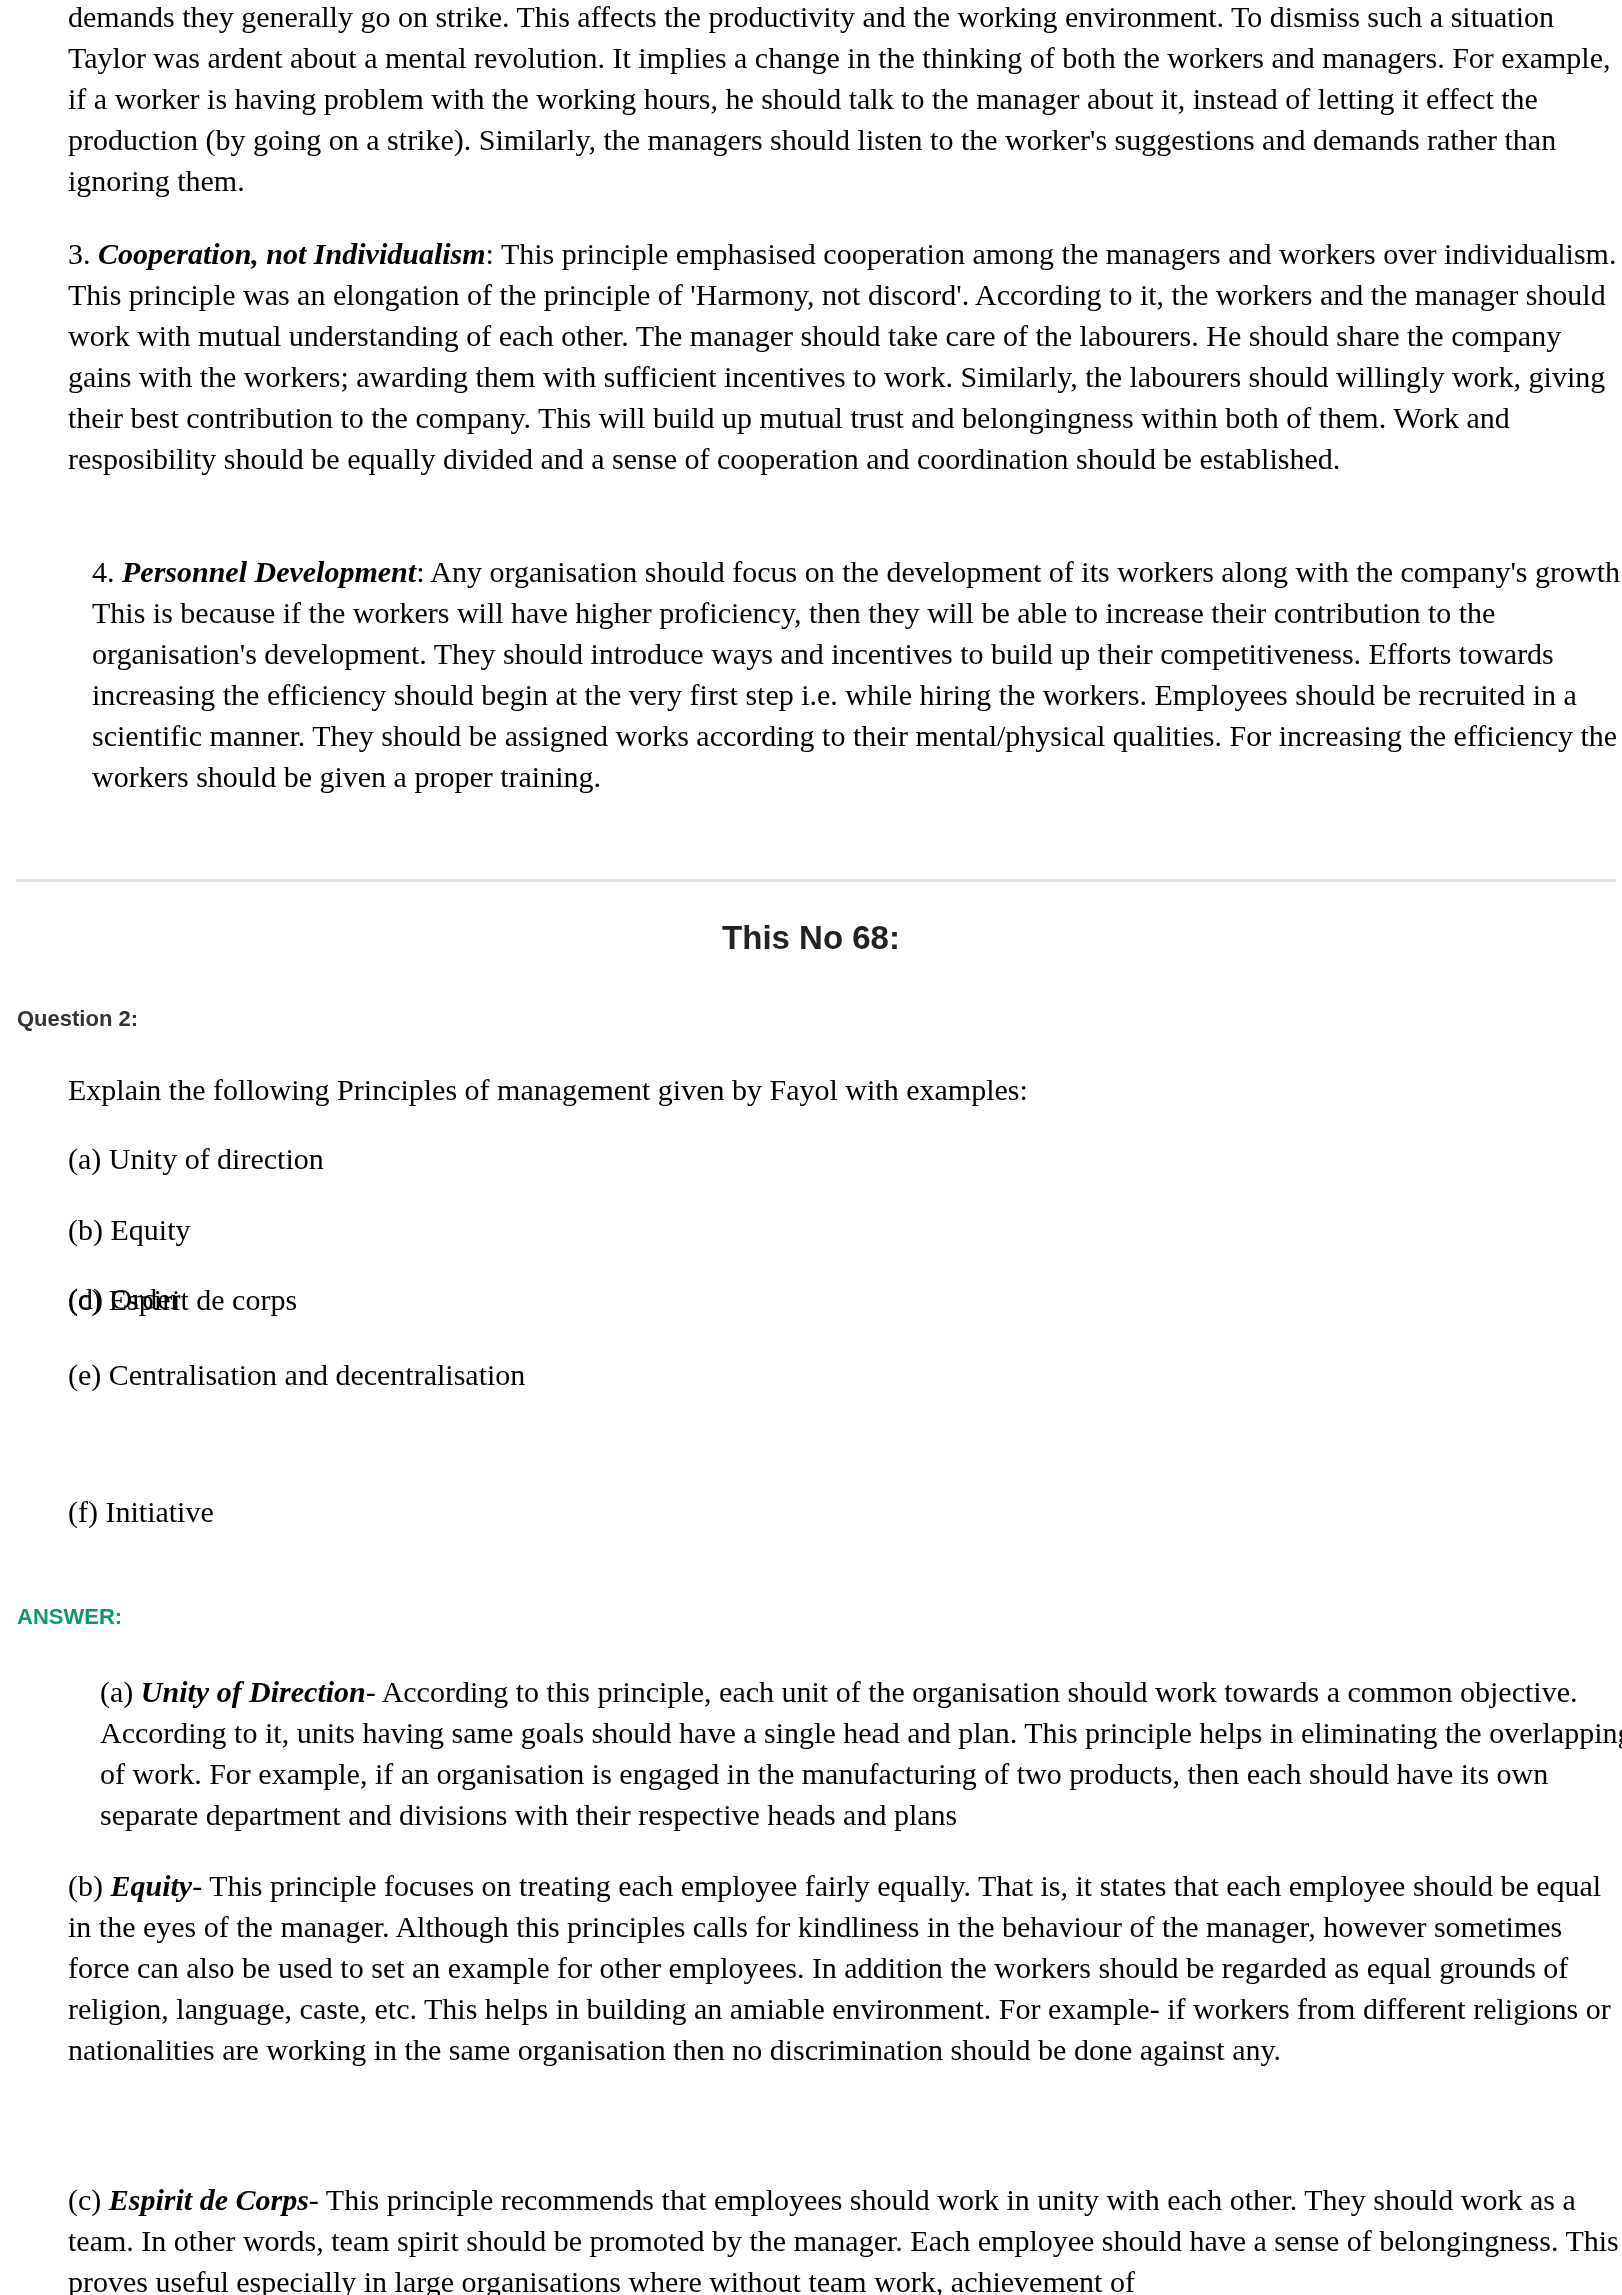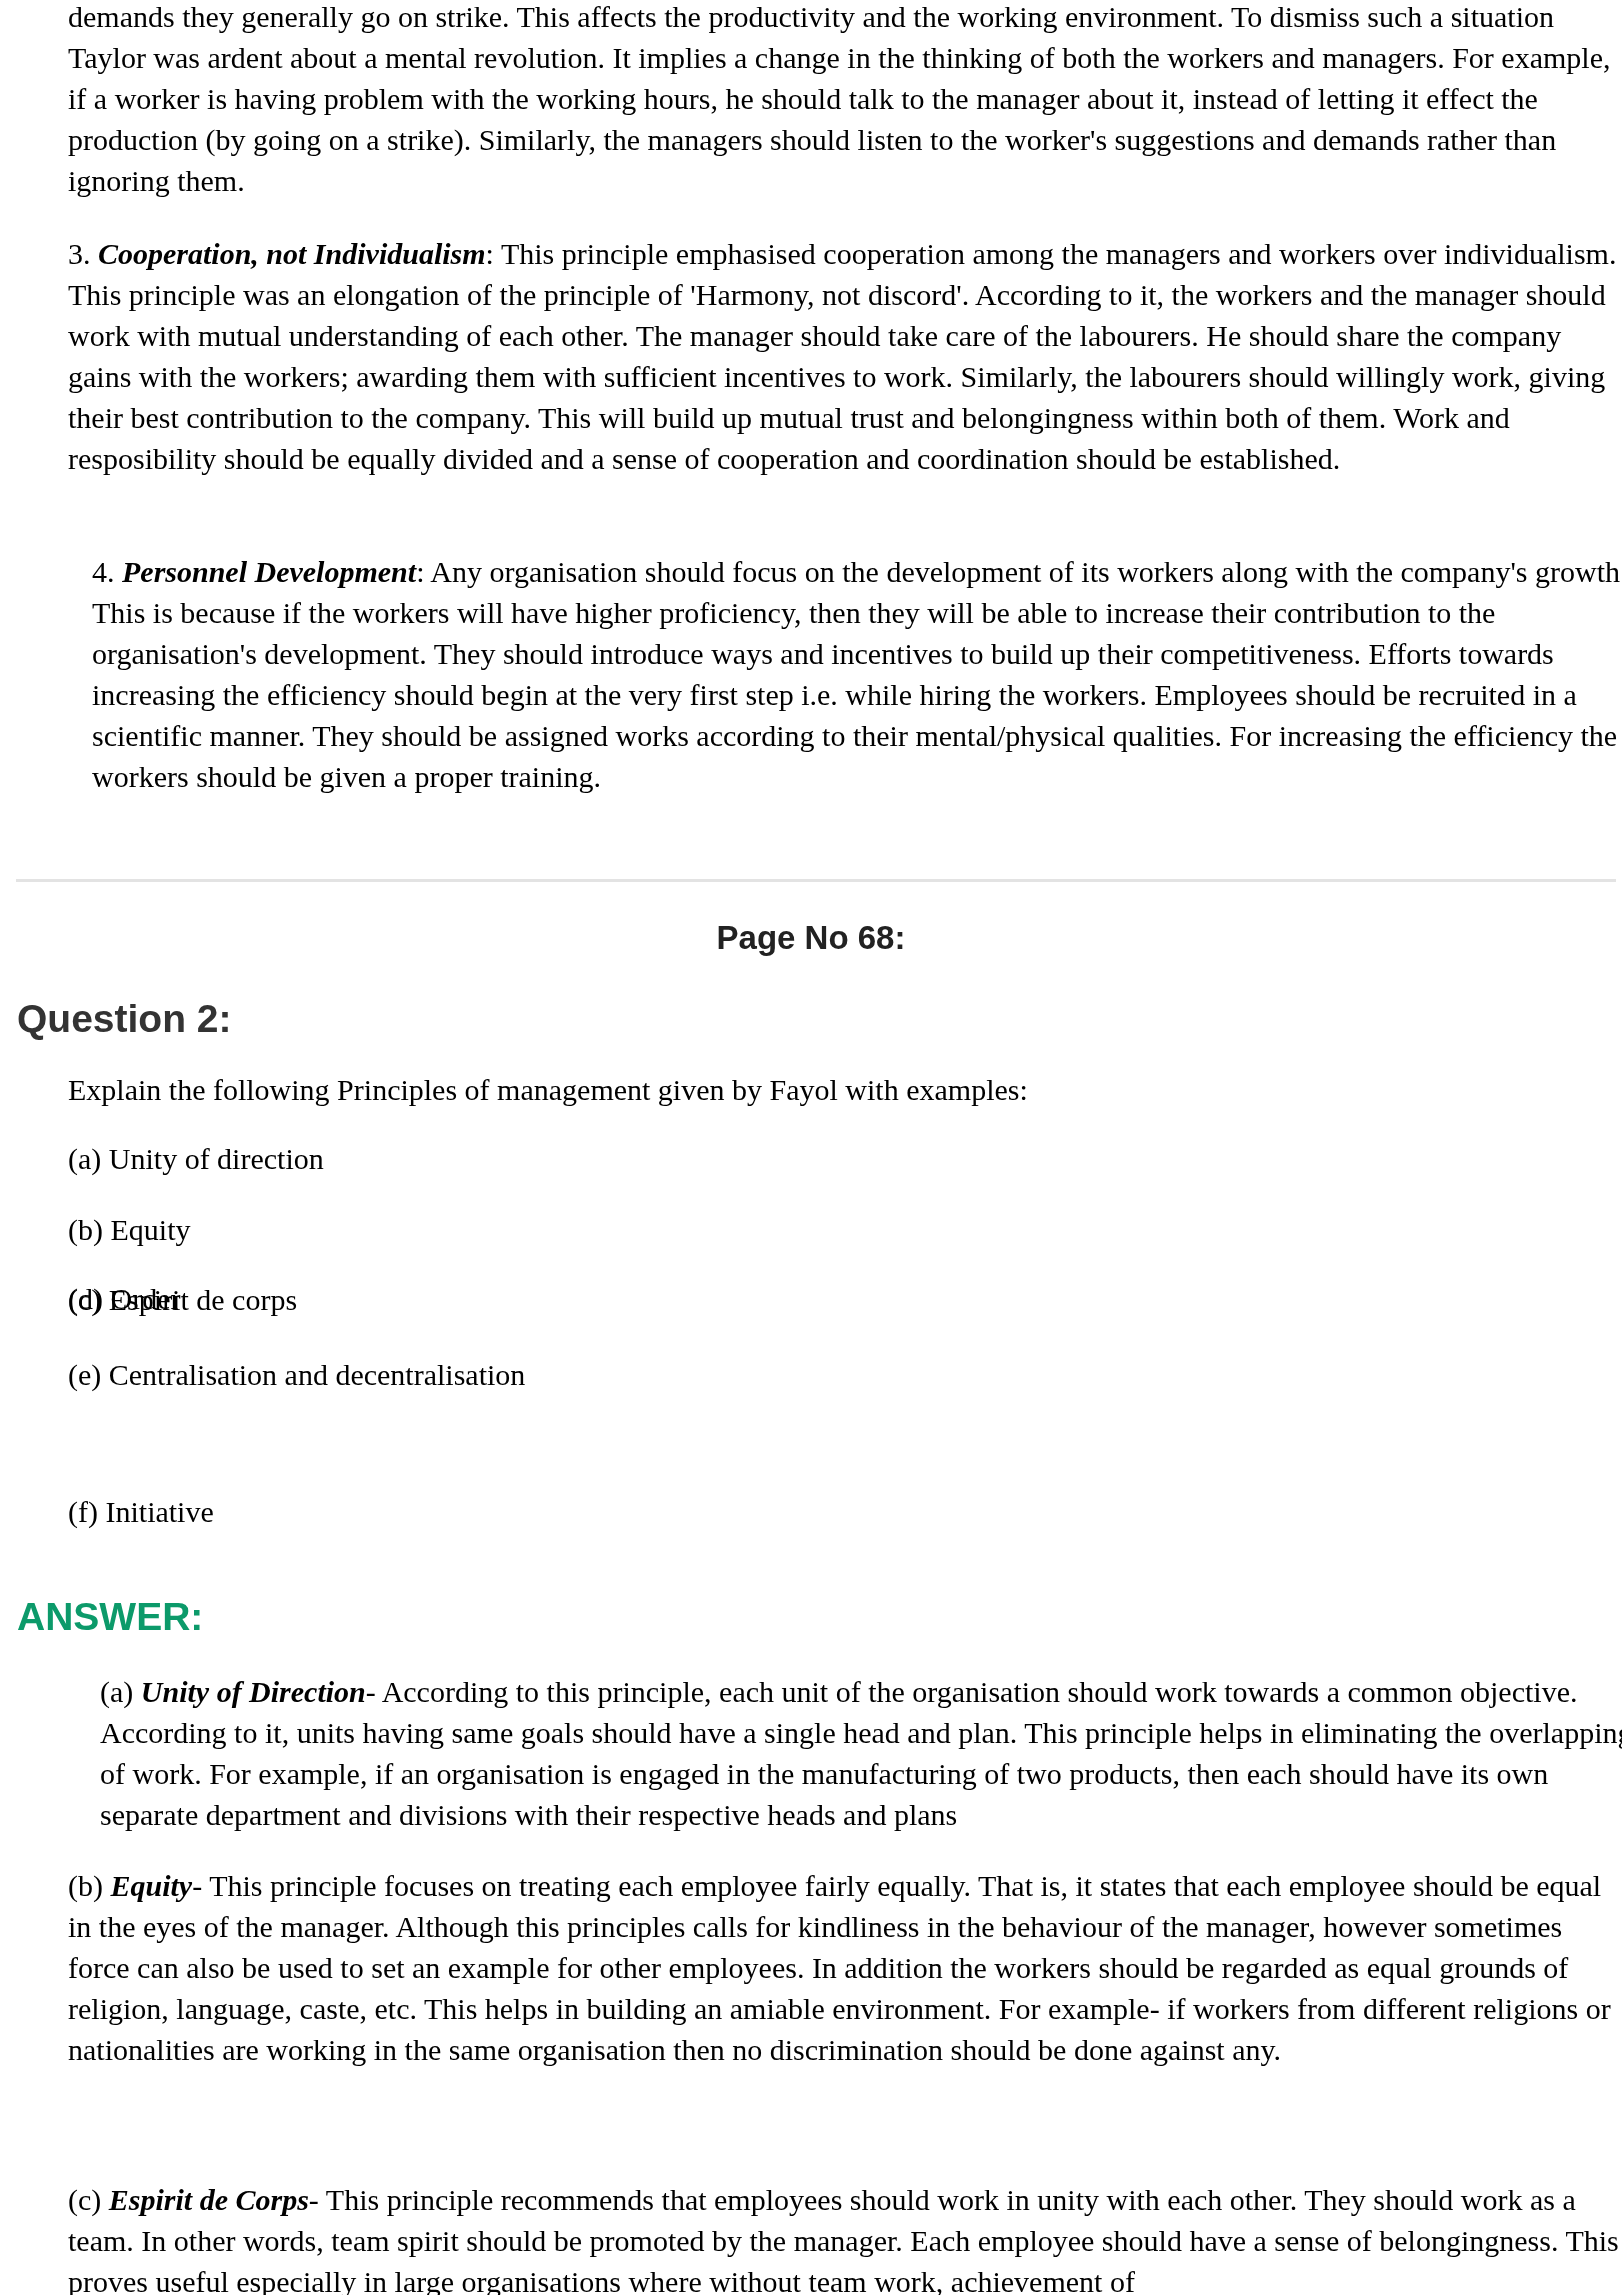--- a/index.html
+++ b/index.html
@@ -46,21 +46,21 @@
     font-weight: bold;
     font-size: 33px;
     line-height: 43px;
     color: #222222;
   }
   .section-heading {
     position: absolute;
     left: 17px;
     font-family: "Liberation Sans", sans-serif;
     font-weight: bold;
-    font-size: 39px;
+    font-size: 22px;
     line-height: 39px;
     text-align: right;
   }
   .q-heading { top: 999px; color: #333333; }
   .answer-heading { top: 1597px; }
 </style>
 </head>
 <body>
 
 <p class="block" style="top:-3.9px;">demands they generally go on strike. This affects the productivity and the working environment. To dismiss such a situation Taylor was ardent about a mental revolution. It implies a change in the thinking of both the workers and managers. For example, if a worker is having problem with the working hours, he should talk to the manager about it, instead of letting it effect the production (by going on a strike). Similarly, the managers should listen to the worker's suggestions and demands rather than ignoring them.</p>
@@ -70,21 +70,21 @@
   <span class="head">Cooperation, not Individualism</span><span>:</span><span> This principle emphasised cooperation among the managers and workers over individualism. This principle was an elongation of the principle of 'Harmony, not discord'. According to it, the workers and the manager should work with mutual understanding of each other. The manager should take care of the labourers. He should share the company gains with the workers; awarding them with sufficient incentives to work. Similarly, the labourers should willingly work, giving their best contribution to the company. This will build up mutual trust and belongingness within both of them. Work and resposibility should be equally divided and a sense of cooperation and coordination should be established.</span>
 </p>
 
 <p class="block" style="top:551px;margin-left:24px;">
   <span>4.</span>
   <span class="head">Personnel Development</span><span>:</span><span> Any organisation should focus on the development of its workers along with the company's growth. This is because if the workers will have higher proficiency, then they will be able to increase their contribution to the organisation's development. They should introduce ways and incentives to build up their competitiveness. Efforts towards increasing the efficiency should begin at the very first step i.e. while hiring the workers. Employees should be recruited in a scientific manner. They should be assigned works according to their mental/physical qualities. For increasing the efficiency the workers should be given a proper training.</span>
 </p>
 
 <div class="divider" style="background: rgb(227, 227, 227);"></div>
 
-<div class="page-no" style="color: rgb(34, 34, 34);">Page No 68:</div>
+<div class="page-no" style="color: rgb(34, 34, 34);">This No 68:</div>
 
 <div class="section-heading q-heading" style="color: rgb(51, 51, 51);">Question 2:</div>
 
 <p class="block" style="top:1069px;">Explain the following Principles of management given by Fayol with examples:</p>
 <p class="block" style="top:1138px;">(a) Unity of direction</p>
 <p class="block" style="top:1209px;">(b) Equity</p>
 <p class="block" style="top:1279px;">(c) Espirit de corps</p>
 <p class="block" style="top:1278px;">(d) Order</p>
 <p class="block" style="top:1354px;">(e) Centralisation and decentralisation</p>
 <p class="block" style="top:1491px;">(f) Initiative</p>

